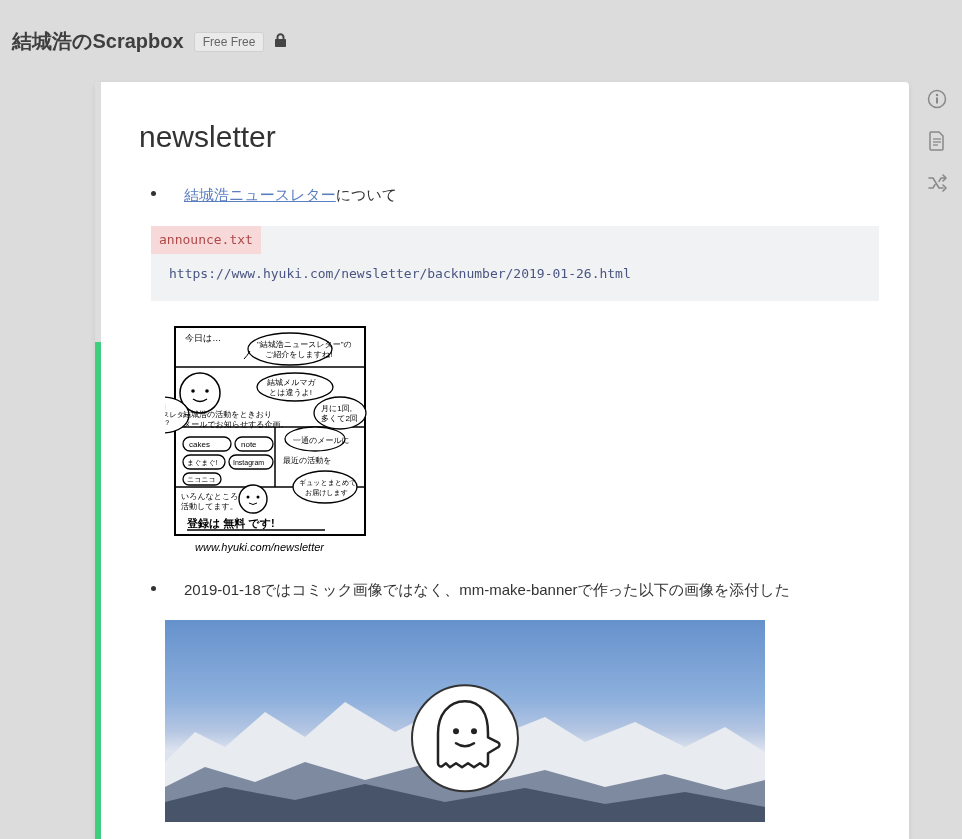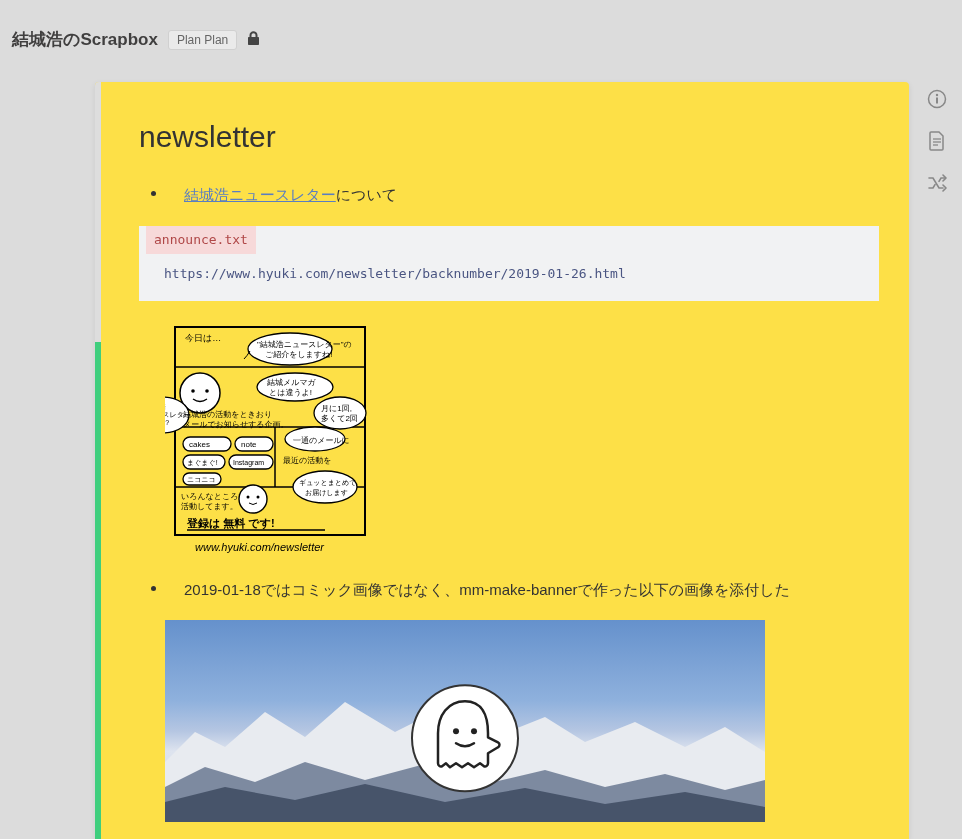--- a/index.html
+++ b/index.html
@@ -16,21 +16,21 @@
       overflow: hidden;
       position: relative;
     }
     .header {
       display: flex;
       align-items: center;
       gap: 10px;
       padding: 28px 0 0 12px;
     }
     .project-name {
-      font-size: 17px;
+      font-size: 20px;
       font-weight: 700;
       color: #403f3f;
     }
     .plan-badge {
       background: #eaeaea;
       font-size: 12px;
       padding: 2px 8px;
       border-radius: 3px;
       color: #666;
       border: 1px solid #d0d0d0;
@@ -38,21 +38,21 @@
     .lock-icon {
       color: #555;
       font-size: 14px;
     }
     .page-card {
       position: absolute;
       top: 82px;
       left: 95px;
       width: 814px;
       height: 757px;
-      background: #fde047;
+      background: #ffffff;
       border-radius: 4px 4px 0 0;
       box-shadow: 0 2px 6px rgba(0,0,0,0.08);
       overflow: hidden;
     }
     .left-bar {
       position: absolute;
       left: 0;
       top: 0;
       bottom: 0;
       width: 6px;
@@ -93,22 +93,22 @@
       margin-top: 9px;
       margin-right: 10px;
       flex-shrink: 0;
     }
     .link {
       color: #5a7ec1;
       text-decoration: underline;
     }
     .code-block {
       background: #f1f2f3;
-      margin: 0 0 20px 0;
-      padding: 0 0 14px 7px;
+      margin: 0 0 20px 12px;
+      padding: 0 0 14px 0;
       font-size: 14px;
       line-height: 1.9;
       overflow: hidden;
     }
     .code-filename {
       display: inline-block;
       background: #f7d9d9;
       color: #b04848;
       font-family: Menlo, Consolas, monospace;
       font-size: 13px;
@@ -178,21 +178,21 @@
       display: flex;
       align-items: center;
       justify-content: center;
     }
   </style>
 </head>
 <body>
 
 <div class="header">
   <span class="project-name">結城浩のScrapbox</span>
-  <span class="plan-badge">Plan Plan</span>
+  <span class="plan-badge">Free Free</span>
   <span class="lock-icon">
     <svg width="13" height="14" viewBox="0 0 13 14">
         <path fill="#444" d="M2.5 6V4.2C2.5 2 4.3 0.3 6.5 0.3s4 1.7 4 3.9V6H11c.6 0 1 .4 1 1v6c0 .6-.4 1-1 1H2c-.6 0-1-.4-1-1V7c0-.6.4-1 1-1h.5zm2 0h4V4.2c0-1.1-.9-2-2-2s-2 .9-2 2V6z"></path>
       </svg>
   </span>
 </div>
 
 <div class="page-card">
   <div class="left-bar">
     <div class="green"></div>

